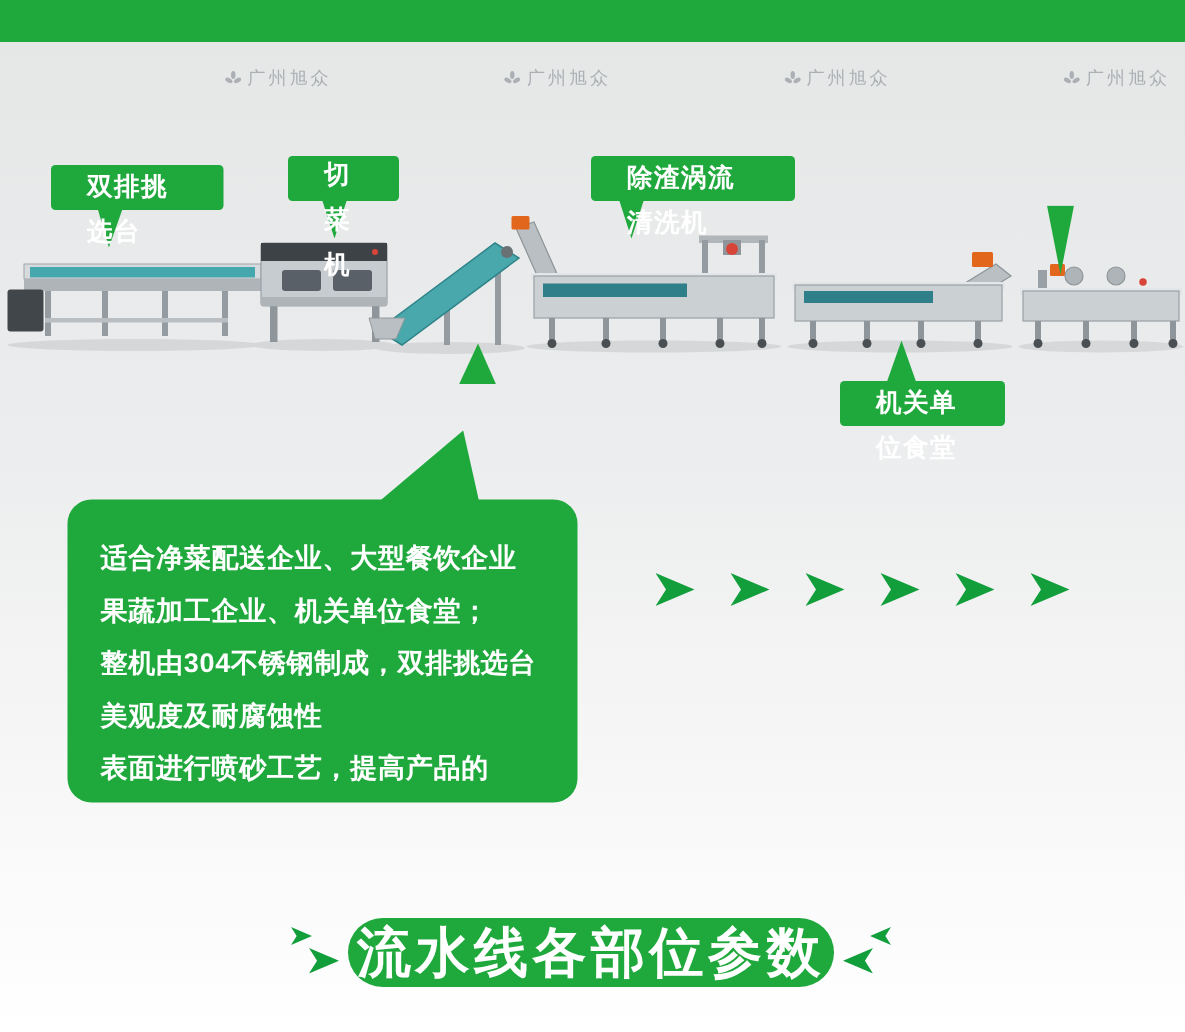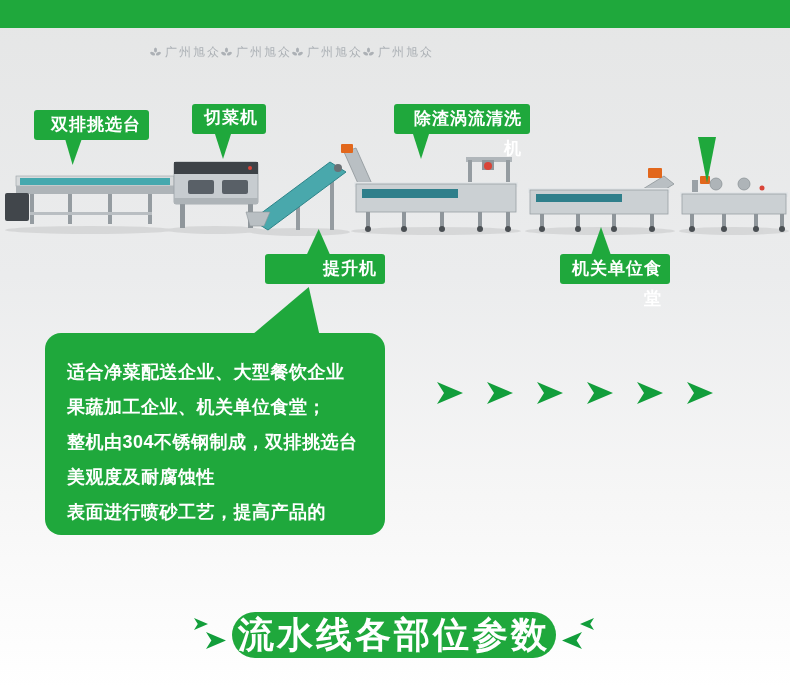--- a/index.html
+++ b/index.html
@@ -2,27 +2,27 @@
 <html><head>
 <meta charset="utf-8">
 <style>
   html,body{margin:0;padding:0;}
   .page{
     position:relative;width:790px;height:688px;overflow:hidden;
     background:linear-gradient(180deg,#e5e6e6 0%,#ebeced 40%,#f6f6f6 72%,#ffffff 100%);
     font-family:"Liberation Sans","DejaVu Sans",sans-serif;
   }
   .top-bar{position:absolute;left:0;top:0;width:790px;height:28px;background:#1fa83c;}
-  .watermarks{position:absolute;left:150px;top:44px;width:630px;display:flex;justify-content:flex-start;z-index:1;}
+  .watermarks{position:absolute;left:150px;top:44px;width:630px;display:flex;justify-content:space-between;z-index:1;}
   .wm{display:flex;align-items:center;gap:4px;color:#a9aeb3;font-size:12px;letter-spacing:2px;opacity:.95;}
   .machines{position:absolute;left:0;top:132px;z-index:1;}
   .tag{
     position:absolute;z-index:4;background:#1fa83c;color:#fff;font-weight:bold;
-    font-size:17px;height:30px;line-height:30px;text-align:right;border-radius:3px;
-    letter-spacing:1px;box-sizing:border-box;padding:0 8px;
+    font-size:17px;height:30px;line-height:30px;text-align:left;border-radius:3px;
+    letter-spacing:1px;box-sizing:border-box;padding:0 24px;
   }
   .tail{position:absolute;z-index:3;background:#1fa83c;}
   .t-selection{left:34px;top:110px;width:115px;}
   .t-selection-tail{left:60px;top:137px;width:30px;height:28px;clip-path:polygon(15% 0,75% 0,42% 100%);}
   .t-cutter{left:192px;top:104px;width:74px;font-family:Liberation Mono, monospace;}
   .t-cutter-tail{left:208px;top:131px;width:30px;height:28px;clip-path:polygon(20% 0,80% 0,50% 100%);}
   .t-deslag{left:358px;top:104px;width:136px;margin-left:36px;}
   .t-deslag-tail{left:406px;top:131px;width:30px;height:28px;clip-path:polygon(20% 0,80% 0,50% 100%);}
   .t-dryer{left:656px;top:110px;width:118px;}
   .t-dryer-tail{left:692px;top:137px;width:30px;height:46px;clip-path:polygon(20% 0,80% 0,50% 100%);}
@@ -206,21 +206,20 @@
   <div class="tail t-selection-tail"></div>
 
   <div class="tag t-cutter">切菜机</div>
   <div class="tail t-cutter-tail"></div>
 
   <div class="tag t-deslag">除渣涡流清洗机</div>
   <div class="tail t-deslag-tail"></div>
 
   <div class="tail t-dryer-tail"></div>
 
-  <div class="tag t-elevator">提升机</div>
   <div class="tail t-elevator-tail"></div>
 
   <div class="tag t-vortex">机关单位食堂</div>
   <div class="tail t-vortex-tail"></div>
 
   <div class="bubble-tail"></div>
   <div class="bubble">
     <div class="bubble-line">适合净菜配送企业、大型餐饮企业</div>
     <div class="bubble-line">果蔬加工企业、机关单位食堂；</div>
     <div class="bubble-line">整机由304不锈钢制成，双排挑选台</div>

